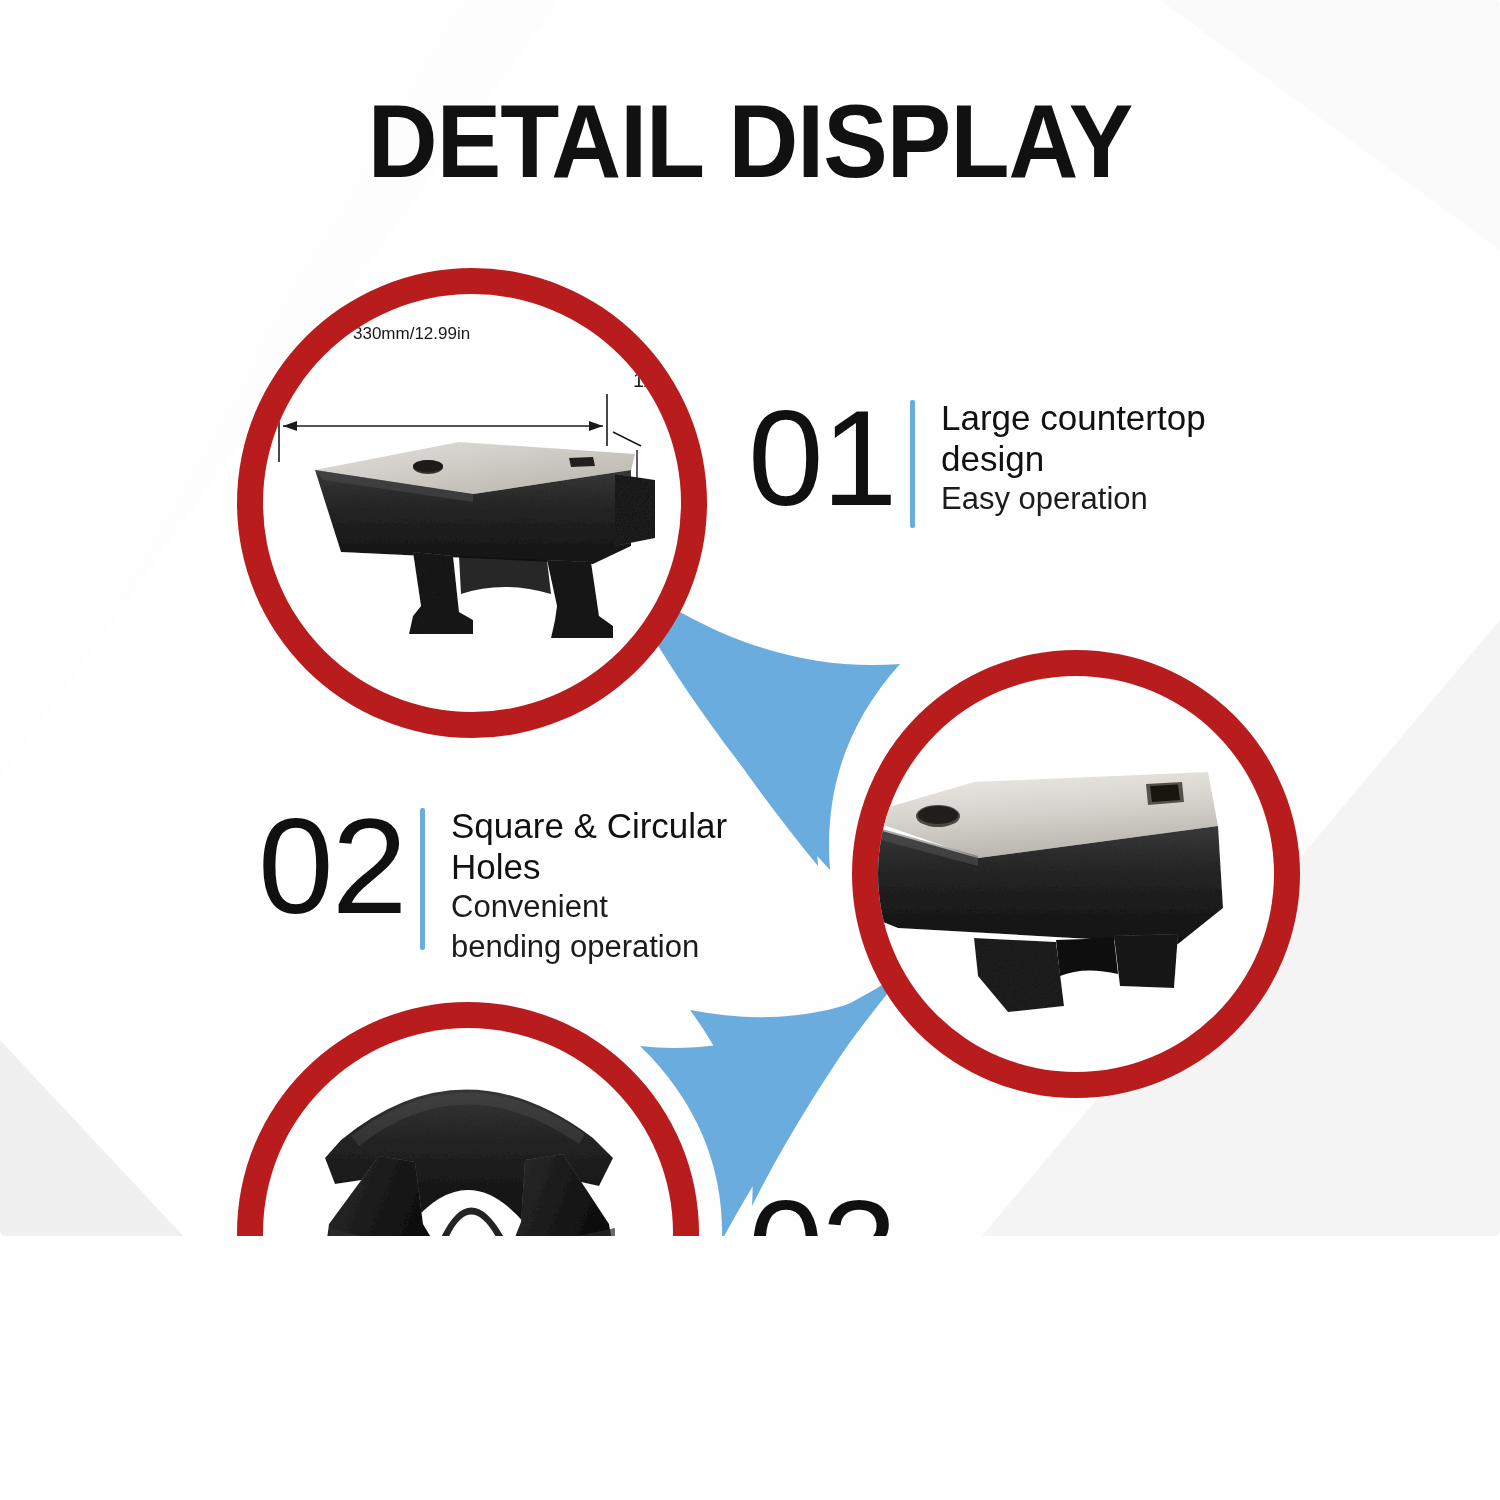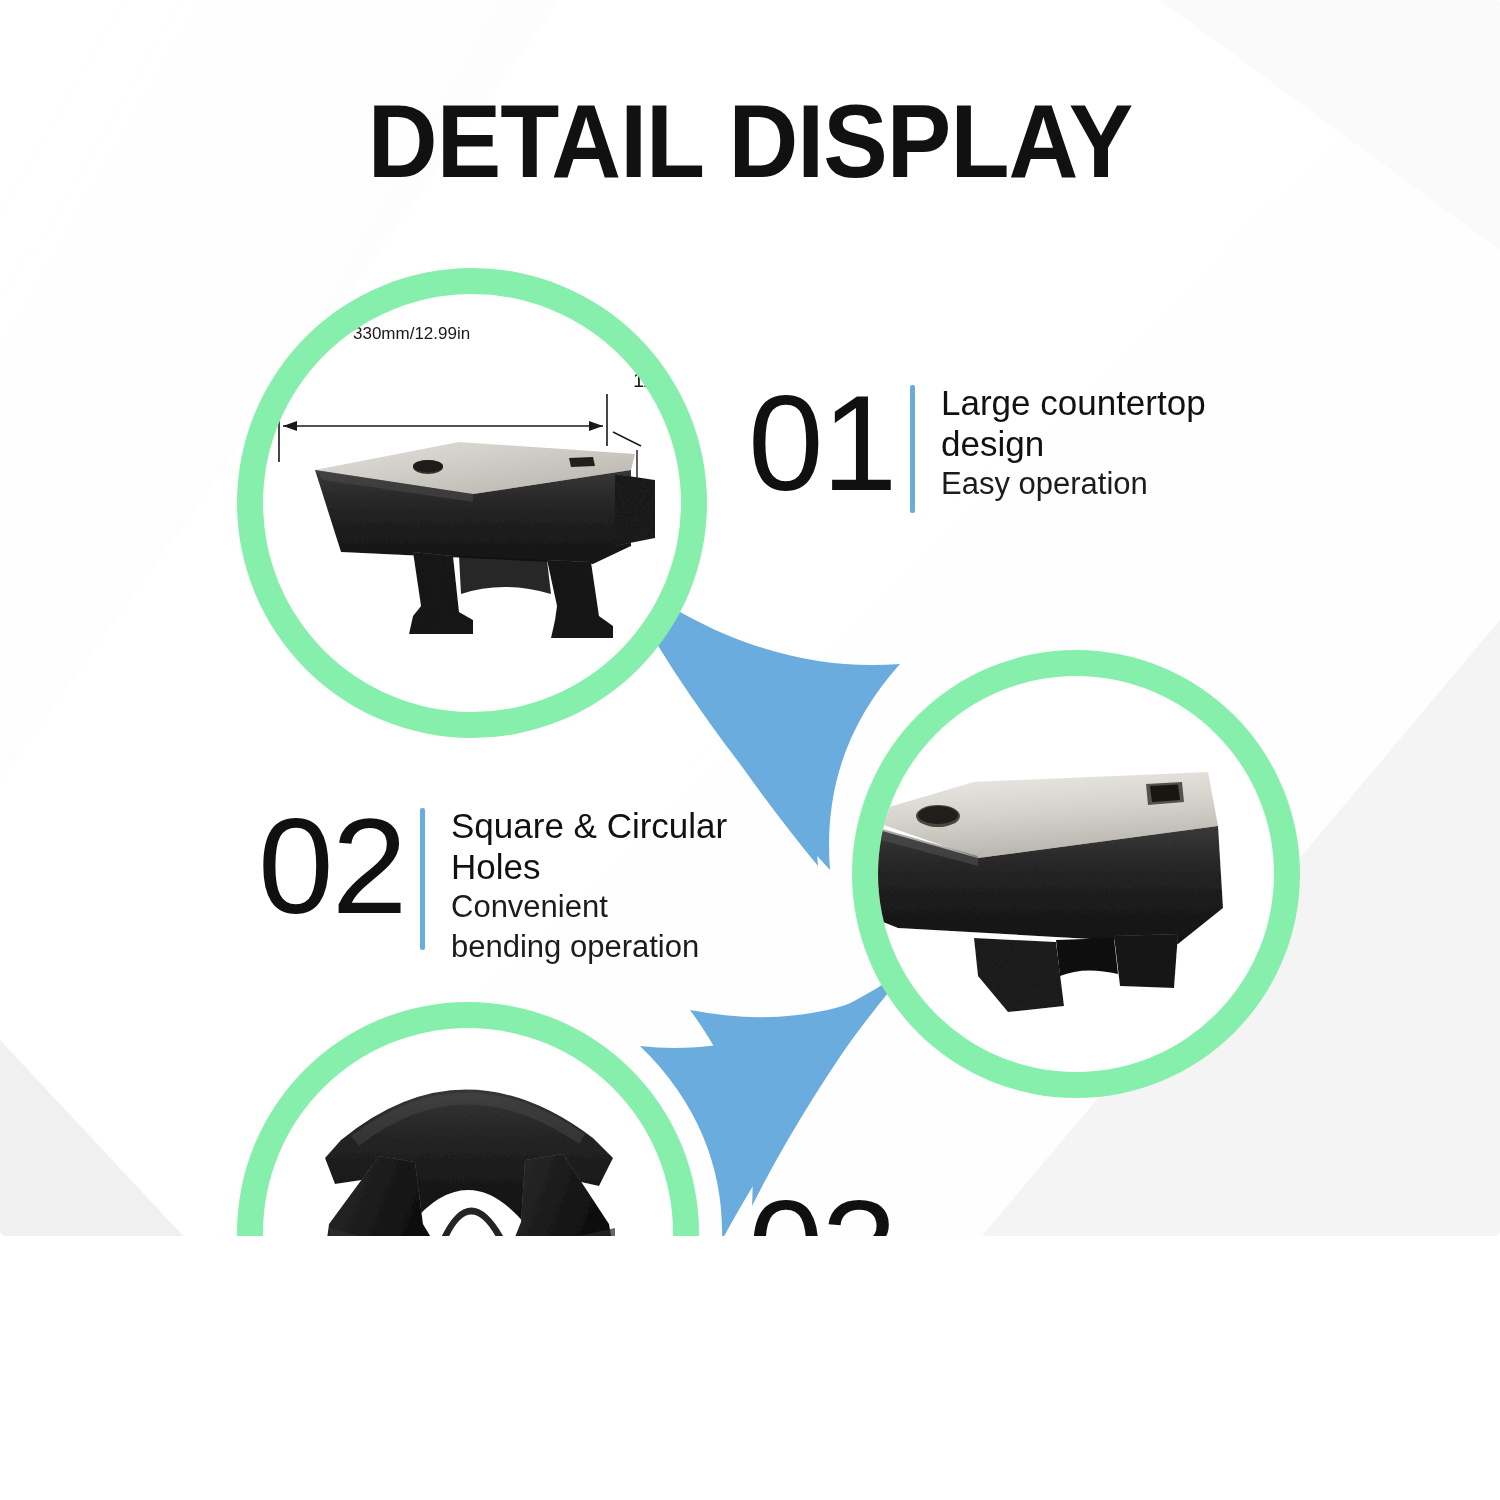--- a/index.html
+++ b/index.html
@@ -69,21 +69,21 @@
     white-space:nowrap;
   }
 
   
   #connectors { position:absolute; inset:0; }
 
   
   .circle {
     position:absolute;
     border-radius:50%;
-    background:#86efac;
+    background:#b91c1c;
     padding:26px;
   }
   .circle-inner {
     width:100%; height:100%;
     border-radius:50%;
     background:#ffffff;
     overflow:hidden;
     position:relative;
   }
   #circle-1 { left:237px; top:268px;  width:470px; height:470px; }
@@ -137,21 +137,21 @@
   .callout-sub {
     font-family:"Liberation Sans", sans-serif;
     font-weight:normal;
     font-size:31px;
     line-height:1.28;
     color:#1c1c1c;
     margin-top:0;
     max-width:340px;
   }
 
-  #callout-1 { left:748px;  top:377px;  }
+  #callout-1 { left:748px;  top:392px;  }
   #callout-1 .callout-rule { height:128px; }
   #callout-2 { left:258px;  top:800px;  }
   #callout-2 .callout-rule { height:142px; }
   #callout-3 { left:748px;  top:1182px;flex-direction:column; }
   #callout-3 .callout-rule { height:136px; }
 
   
   .num-col { width:136px; text-align:left; }
 </style>
 </head>

